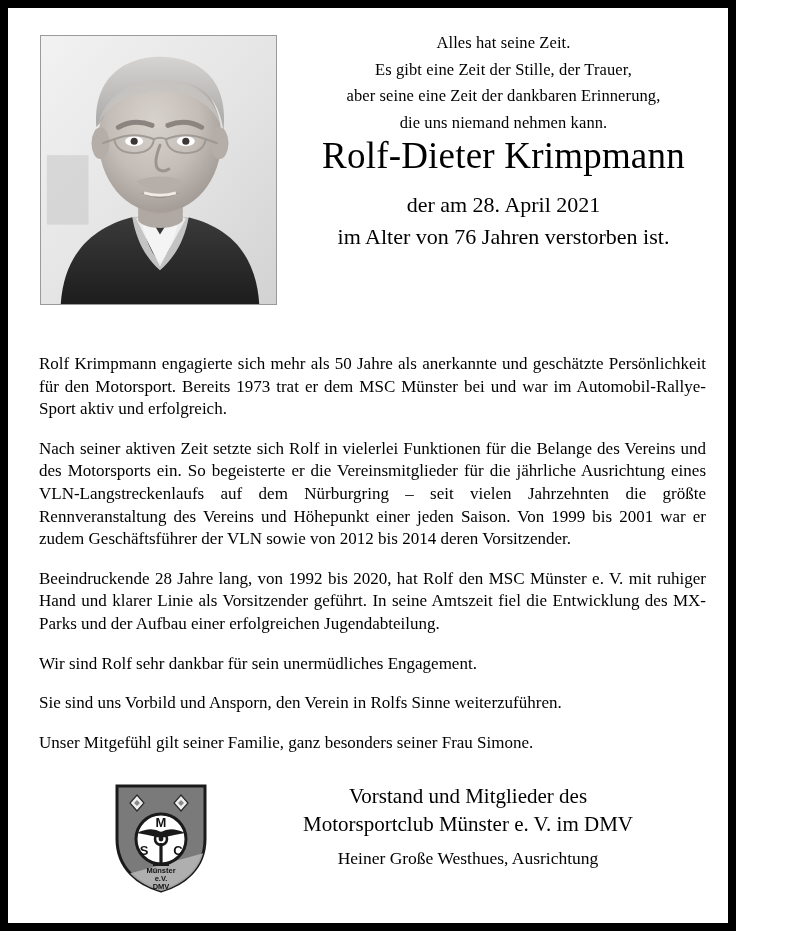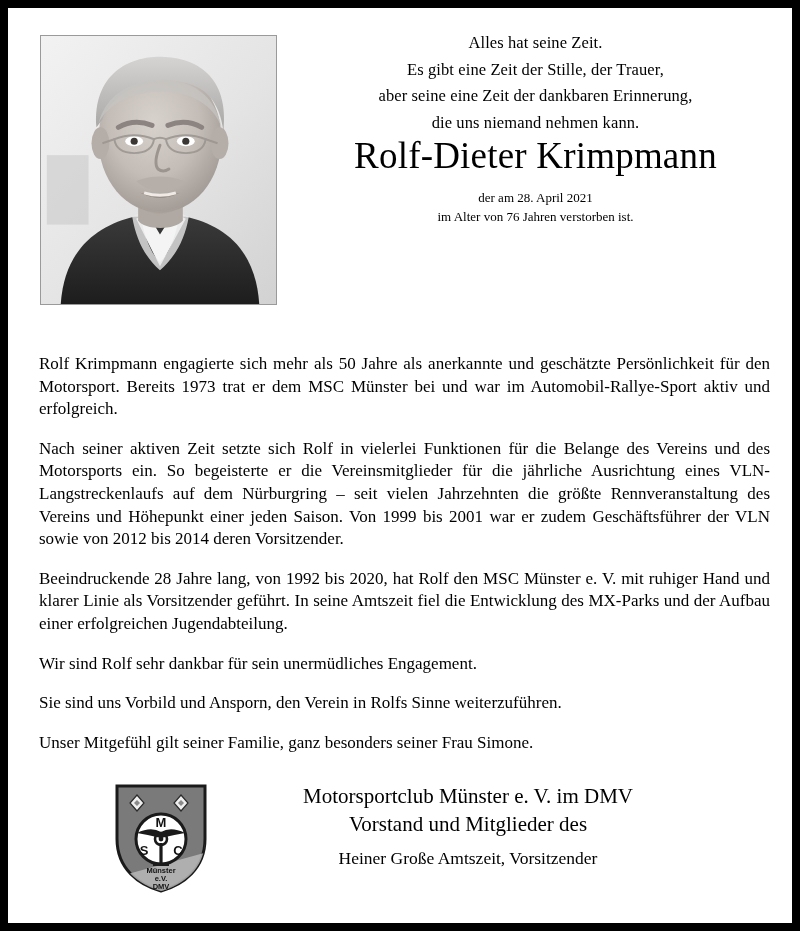--- a/index.html
+++ b/index.html
@@ -7,21 +7,21 @@
     padding: 0;
     background: #ffffff;
   }
   body {
     font-family: "Liberation Serif", "DejaVu Serif", serif;
     color: #000000;
   }
 
   .notice {
     position: relative;
-    width: 800px;
+    width: 736px;
     height: 931px;
     box-sizing: border-box;
     background: #ec4899;
     border: 8px solid #000000;
     overflow: hidden;
   }
 
   .inner {
     position: relative;
     width: 100%;
@@ -73,21 +73,21 @@
   .deceased-name {
     margin-top: 0;
     font-size: 37px;
     line-height: 1.05;
     letter-spacing: 0.2px;
     white-space: nowrap;
   }
 
   .death-lines {
     margin-top: 13px;
-    font-size: 13px;
+    font-size: 22px;
     line-height: 1.45;
   }
 
   
   .body-text {
     position: absolute;
     left: 31px;
     right: 22px;
     top: 337px;
   }
@@ -279,21 +279,21 @@
           <text x="67" y="74" text-anchor="middle" font-family="Liberation Sans, sans-serif" font-size="13" font-weight="bold" fill="#111111">C</text>
 
           <text x="50" y="92" text-anchor="middle" font-family="Liberation Sans, sans-serif" font-size="7.5" font-weight="bold" fill="#111111">Münster</text>
           <text x="50" y="100" text-anchor="middle" font-family="Liberation Sans, sans-serif" font-size="7.5" font-weight="bold" fill="#111111">e.V.</text>
           <text x="50" y="108" text-anchor="middle" font-family="Liberation Sans, sans-serif" font-size="7.5" font-weight="bold" fill="#111111">DMV</text>
         </svg>
       </div>
 
       <div class="signature">
         <div class="sig-main">
+          <div>Vorstand und Mitglieder des</div>
           <div>Motorsportclub Münster e. V. im DMV</div>
-          <div>Vorstand und Mitglieder des</div>
         </div>
-        <div class="sig-sub">Heiner Große Amtszeit, Vorsitzender</div>
+        <div class="sig-sub">Heiner Große Westhues, Ausrichtung</div>
       </div>
     </div>
 
   </div>
 </div>
 
 </body></html>

